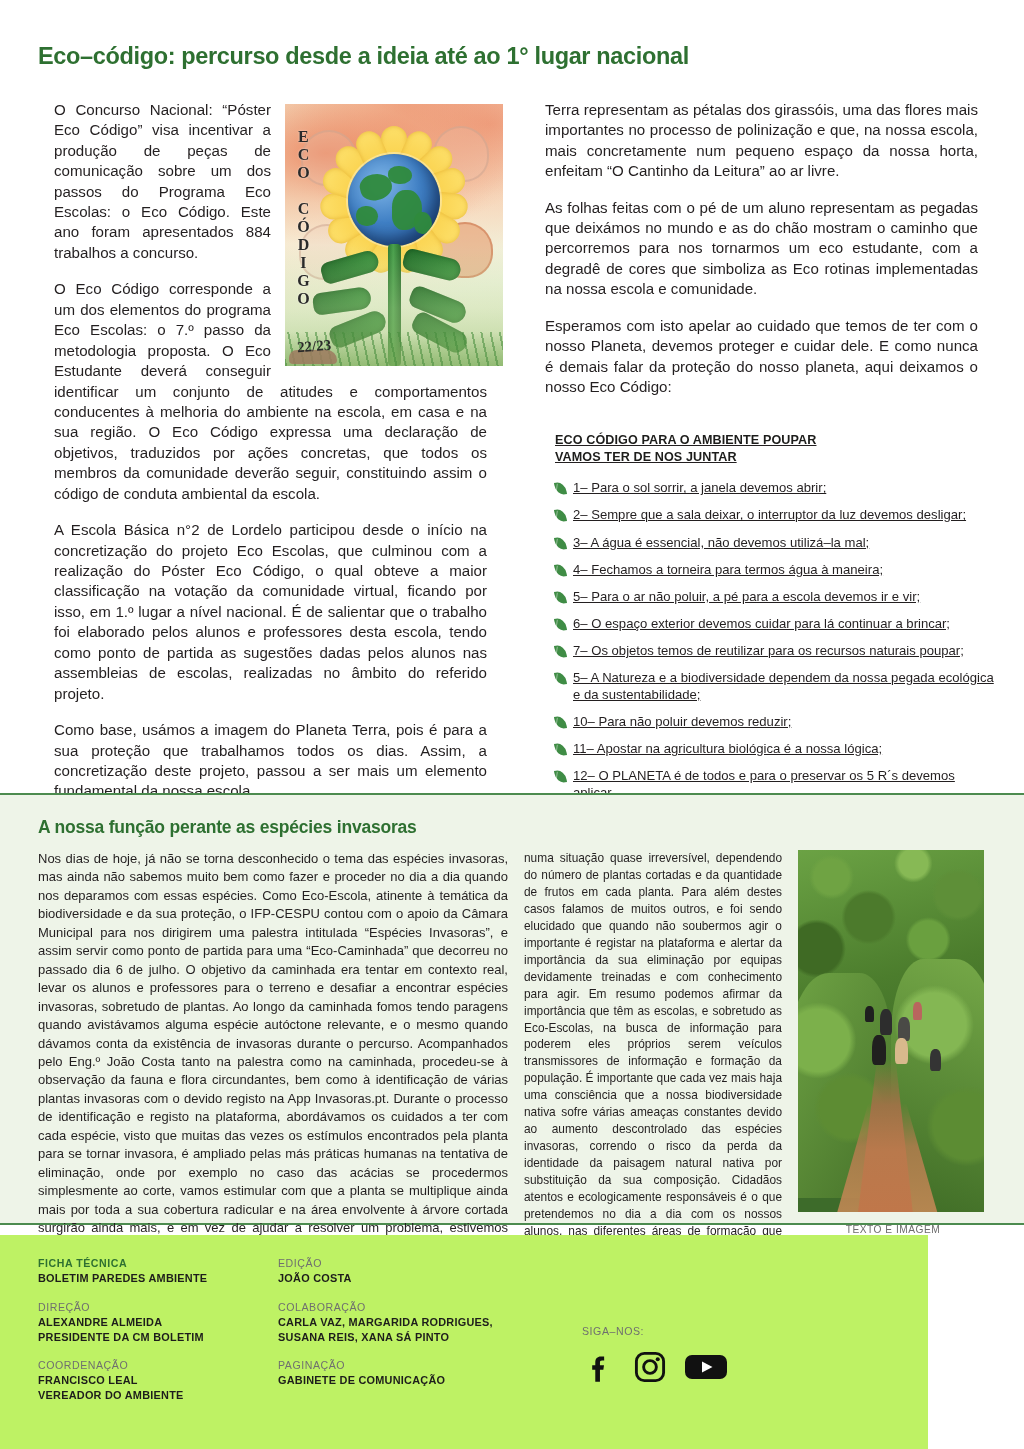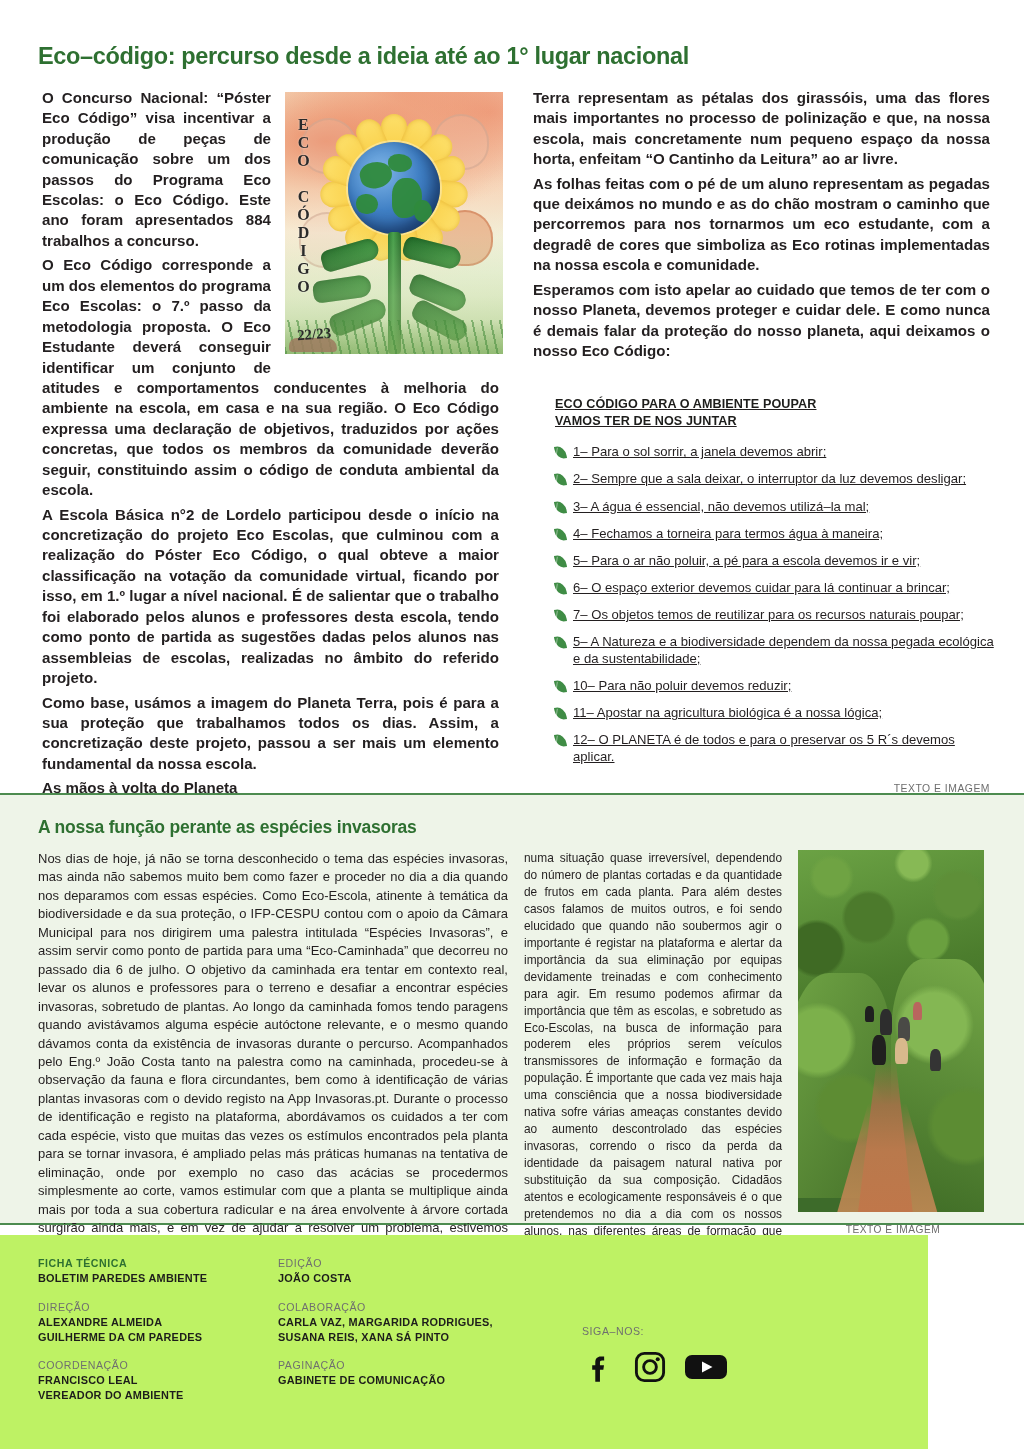--- a/index.html
+++ b/index.html
@@ -41,21 +41,21 @@
   .col-left-one { width: 478px; }
   .col-right-one { width: 478px; }
 
   .body-txt {
     font-size: 15.1px;
     line-height: 1.355;
     text-align: justify;
     color: #231f20;
     margin: 0;
   }
-  .body-txt p { margin: 4px; font-weight: bold; }
+  .body-txt p { margin: 16px; }
 
   
   .poster-wrap {
     float: right;
     width: 218px;
     height: 262px;
     margin: 4px 0 4px 14px;
     shape-outside: margin-box;
   }
   .poster {
@@ -497,21 +497,21 @@
   <div class="footer-cols">
 
     <div class="fcol-1">
       <div class="f-group">
         <div class="f-label green">FICHA TÉCNICA</div>
         <div class="f-value">BOLETIM PAREDES AMBIENTE</div>
       </div>
       <div class="f-group">
         <div class="f-label">DIREÇÃO</div>
         <div class="f-value">ALEXANDRE ALMEIDA</div>
-        <div class="f-value">GUILHERME DA CM PAREDES</div>
+        <div class="f-value">PRESIDENTE DA CM BOLETIM</div>
       </div>
       <div class="f-group">
         <div class="f-label">COORDENAÇÃO</div>
         <div class="f-value">FRANCISCO LEAL</div>
         <div class="f-value">VEREADOR DO AMBIENTE</div>
       </div>
     </div>
 
     <div class="fcol-2">
       <div class="f-group">

